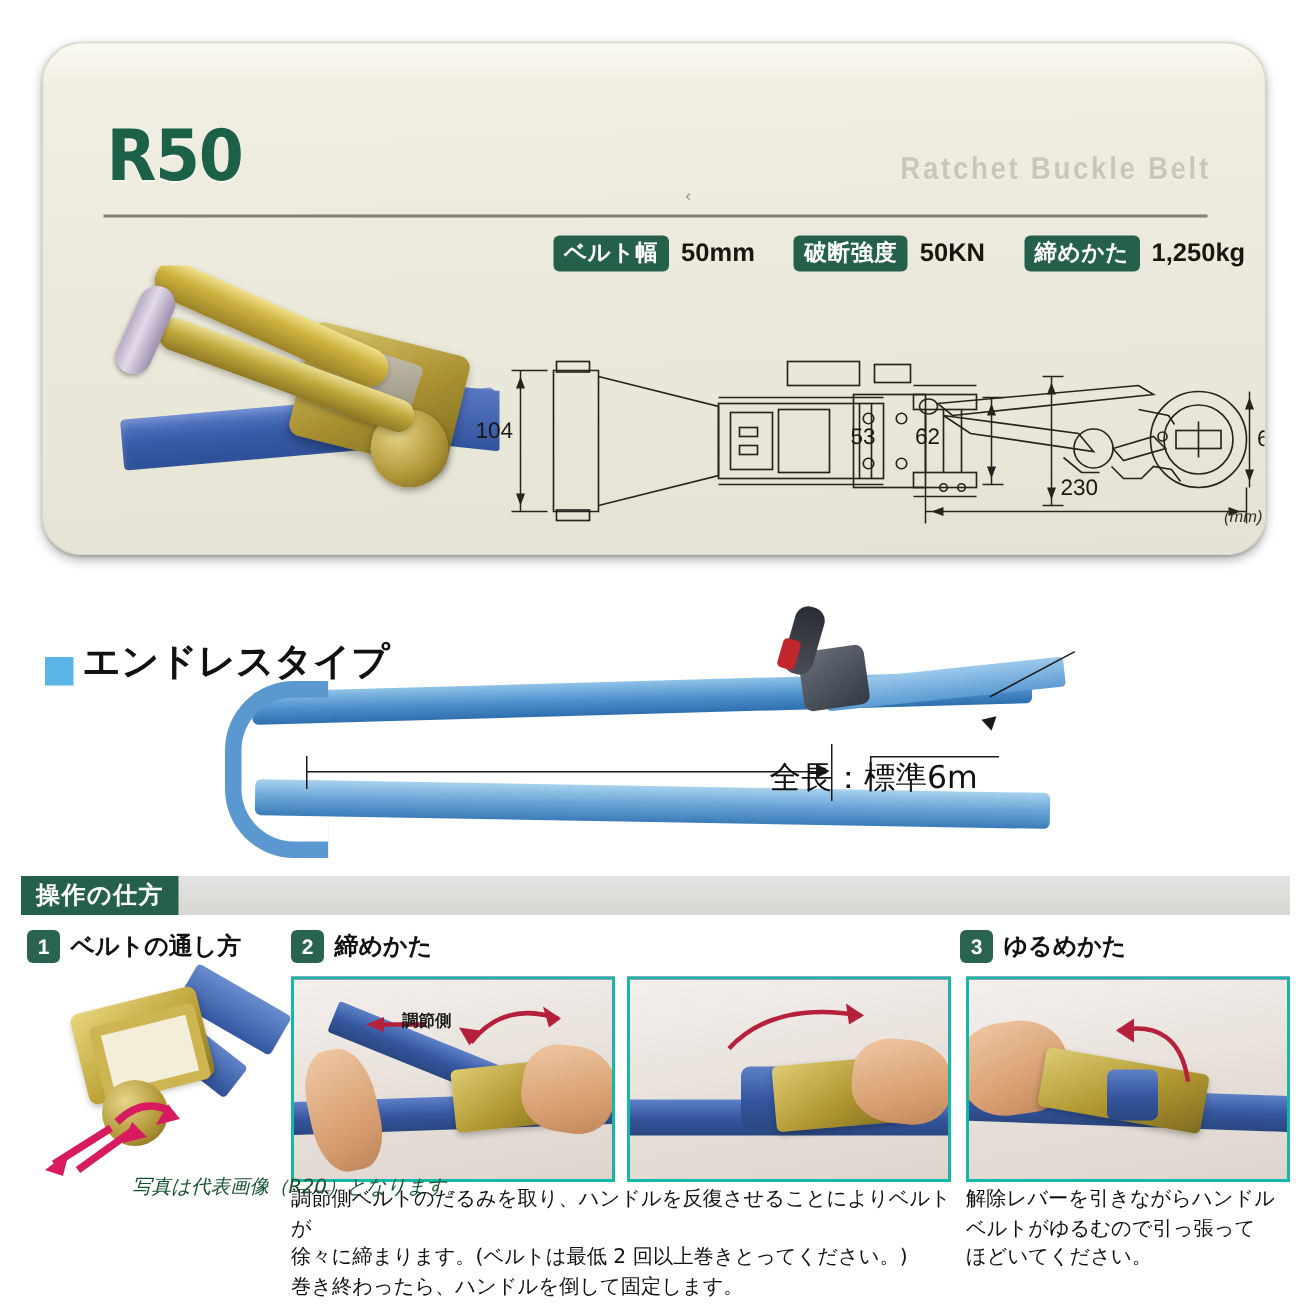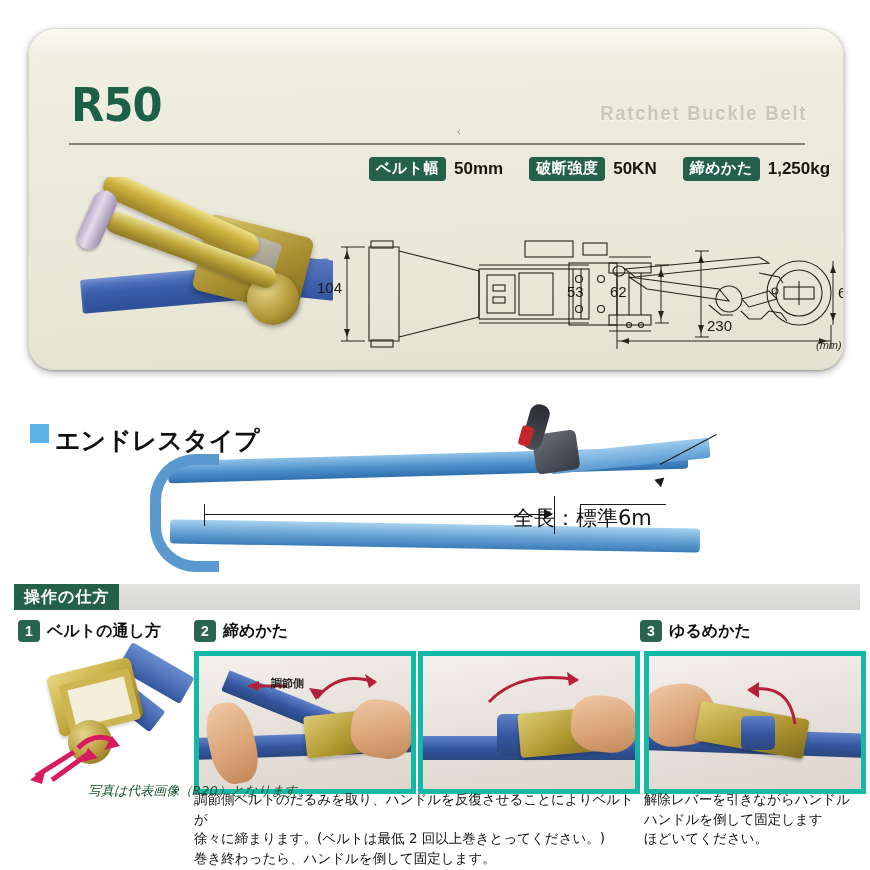--- a/index.html
+++ b/index.html
@@ -123,21 +123,21 @@
   .tech-area{position:absolute;left:300px;top:200px;width:520px;height:130px;}
   .dim-label{
     position:absolute;font-size:15px;color:#1a1a12;
     font-family:"Liberation Sans",sans-serif;
   }
   .unit-label{
     position:absolute;font-size:11px;color:#33332a;font-style:italic;
   }
 
   
-  .endless-head{position:absolute;left:30px;top:424px;display:flex;align-items:flex-start;}
+  .endless-head{position:absolute;left:30px;top:424px;display:flex;align-items:flex-end;}
   .blue-square{
     width:19px;height:19px;background:#5ab4e5;margin-right:6px;display:inline-block;
   }
   .endless-title{
     font-family:"DejaVu Sans","Liberation Sans",sans-serif;
     font-size:25px;font-weight:bold;color:#111;letter-spacing:0px;
   }
   .endless-ill{position:absolute;left:140px;top:396px;width:580px;height:170px;}
   .loop-top{
     position:absolute;left:28px;top:58px;width:520px;height:22px;
@@ -230,21 +230,21 @@
     border-radius:4px;display:flex;align-items:center;justify-content:center;
     font-size:14px;font-weight:bold;margin-right:7px;
     font-family:"Liberation Sans",sans-serif;
   }
   .step-label{
     font-family:"DejaVu Sans","Liberation Sans",sans-serif;
     font-size:16px;font-weight:bold;color:#111;white-space:nowrap;
   }
 
   .photo{
-    position:absolute;background:#ec4899;border:5px solid #14b8a6;
+    position:absolute;background:#ec4899;border:2px solid #14b8a6;
     overflow:hidden;
   }
   .photo .bg{position:absolute;inset:0;background:linear-gradient(170deg,#f4f0ec,#e6dfd9 55%,#ded5ce);}
   .pb-belt{
     position:absolute;background:linear-gradient(180deg,#5e80c6,#34559e 55%,#2a477f);
     border-radius:2px;
   }
   .pb-hand{
     position:absolute;
     background:linear-gradient(160deg,#f0c9a6,#d9a274 60%,#bf855a);
@@ -542,17 +542,17 @@
   <div class="caption-overlay">写真は代表画像（R20）となります。</div>
 
   <div class="caption" style="left:194px;top:790px;width:450px;">
     <div>調節側ベルトのだるみを取り、ハンドルを反復させることによりベルトが</div>
     <div>徐々に締まります。(ベルトは最低 2 回以上巻きとってください。)</div>
     <div>巻き終わったら、ハンドルを倒して固定します。</div>
   </div>
 
   <div class="caption" style="left:644px;top:790px;width:220px;">
     <div>解除レバーを引きながらハンドル</div>
-    <div>ハンドルを倒して固定します</div>
+    <div>ベルトがゆるむので引っ張って</div>
     <div>ほどいてください。</div>
   </div>
 
 </div>
 
 </body></html>

